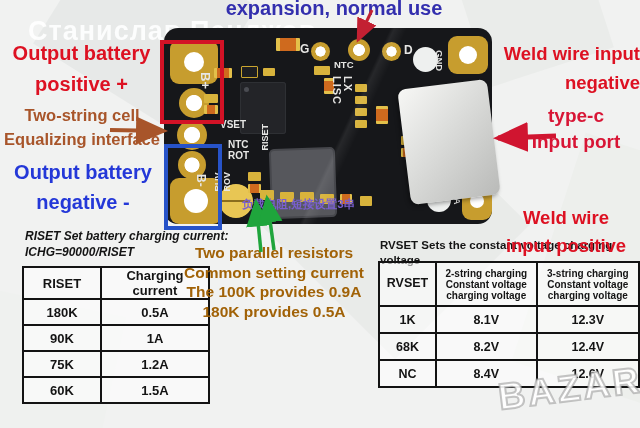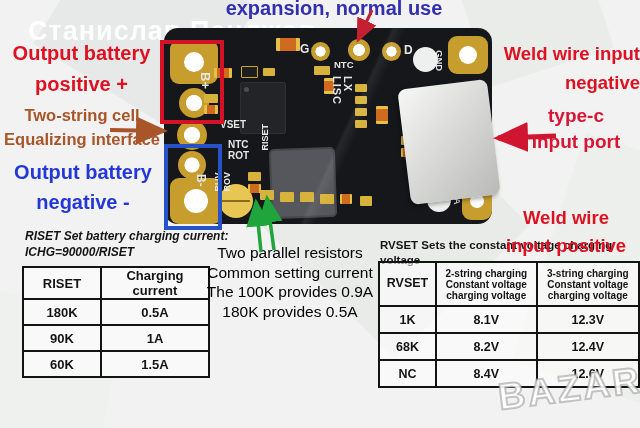--- a/index.html
+++ b/index.html
@@ -130,20 +130,21 @@
   <div class="ss vtx" style="left:166px;top:48px;font-size:11px;letter-spacing:1px;">LX
 LISC</div>
   <div class="ss" style="left:170px;top:32px;font-size:9.5px;">NTC</div>
   <div class="ss" style="left:136px;top:15px;font-size:12px;">G</div>
   <div class="ss" style="left:240px;top:16px;font-size:12px;">D</div>
   <div class="ss vtx" style="left:270px;top:22px;font-size:9.5px;">GND</div>
   <div class="ss vtx" style="left:288px;top:164px;font-size:9.5px;">VA</div>
 
   <div class="usb"></div>
 
+  <div class="ss" style="left:78px;top:170px;font-size:11.5px;color:#7a5fd0;white-space:nowrap;z-index:3;">负载电阻,短接设置3串</div>
 </div>
 
 <div class="box" style="left:160px;top:40px;width:56px;height:76px;border:4px solid #d31226;"></div>
 <div class="box" style="left:164px;top:144px;width:50px;height:78px;border:4px solid #2753c8;"></div>
 
 <svg class="overlay" width="640" height="428" viewBox="0 0 640 428">
   <defs>
     <marker id="ah-red" markerWidth="9" markerHeight="8" refX="7" refY="3.5" orient="auto">
         <path d="M0,0 L8,3.5 L0,7 Z" fill="#c32032"></path>
       </marker>
@@ -170,40 +171,44 @@
 <div class="ann" style="left:0px;top:104px;width:164px;font-size:16.5px;line-height:1.45;color:#a8552a;">Two-string cell
 Equalizing interface</div>
 <div class="ann" style="left:0px;top:157px;width:166px;font-size:20px;line-height:1.5;color:#2438d8;">Output battery
 negative -</div>
 <div class="ann" style="left:492px;top:40px;width:148px;font-size:18.5px;line-height:1.55;color:#dd1122;text-align:right;">Weld wire input
 negative</div>
 <div class="ann" style="left:512px;top:103px;width:128px;font-size:19px;line-height:1.35;color:#d81535;">type-c
 Input port</div>
 <div class="ann" style="left:492px;top:172px;width:148px;font-size:18.5px;line-height:1.5;color:#dd1122;margin-top:32px;">Weld wire
 input positive</div>
-<div class="ann" style="left:192px;top:243px;width:196px;font-size:15.5px;line-height:1.27;color:#000000;font-weight:normal;">Two parallel resistors
+<div class="ann" style="left:176px;top:243px;width:196px;font-size:15.5px;line-height:1.27;color:#a16207;font-weight:bold;">Two parallel resistors
 Common setting current
 The 100K provides 0.9A
 180K provides 0.5A</div>
 
 <div class="ttl" style="left:25px;top:229px;font-size:12px;font-style:italic;">RISET Set battery charging current:
 ICHG=90000/RISET</div>
 <table class="tbl" id="tbl-riset" style="left:22px;top:266px;">
   <tbody>
       <tr>
     <td>RISET</td>
     <td>Charging current</td>
   </tr>
   <tr>
         <td>180K</td>
         <td>0.5A</td>
       </tr>
   <tr>
         <td>90K</td>
         <td>1A</td>
+      </tr>
+  <tr>
+        <td>75K</td>
+        <td>1.2A</td>
       </tr>
   <tr>
         <td>60K</td>
         <td>1.5A</td>
       </tr>
 </tbody>
   </table>
 
 <div class="ttl" style="left:380px;top:238px;font-size:11.5px;">RVSET Sets the constant voltage charging voltage</div>
 <table class="tbl" id="tbl-rvset" style="left:378px;top:261px;">

